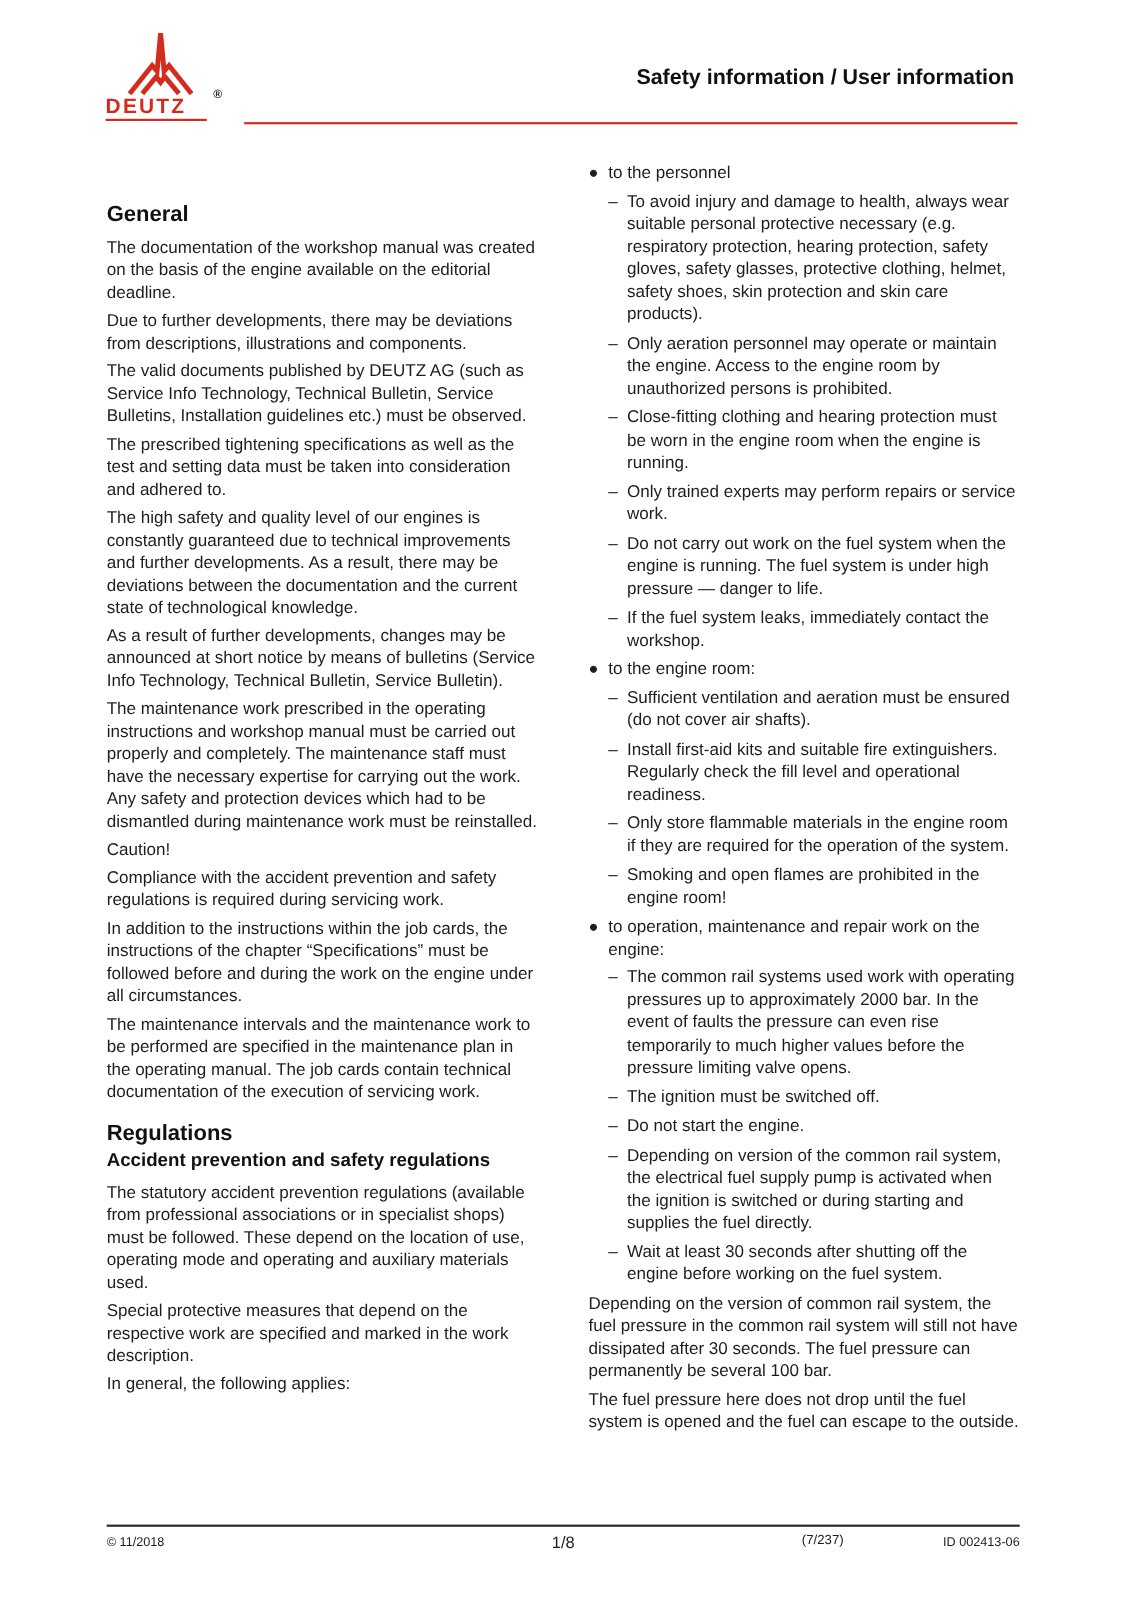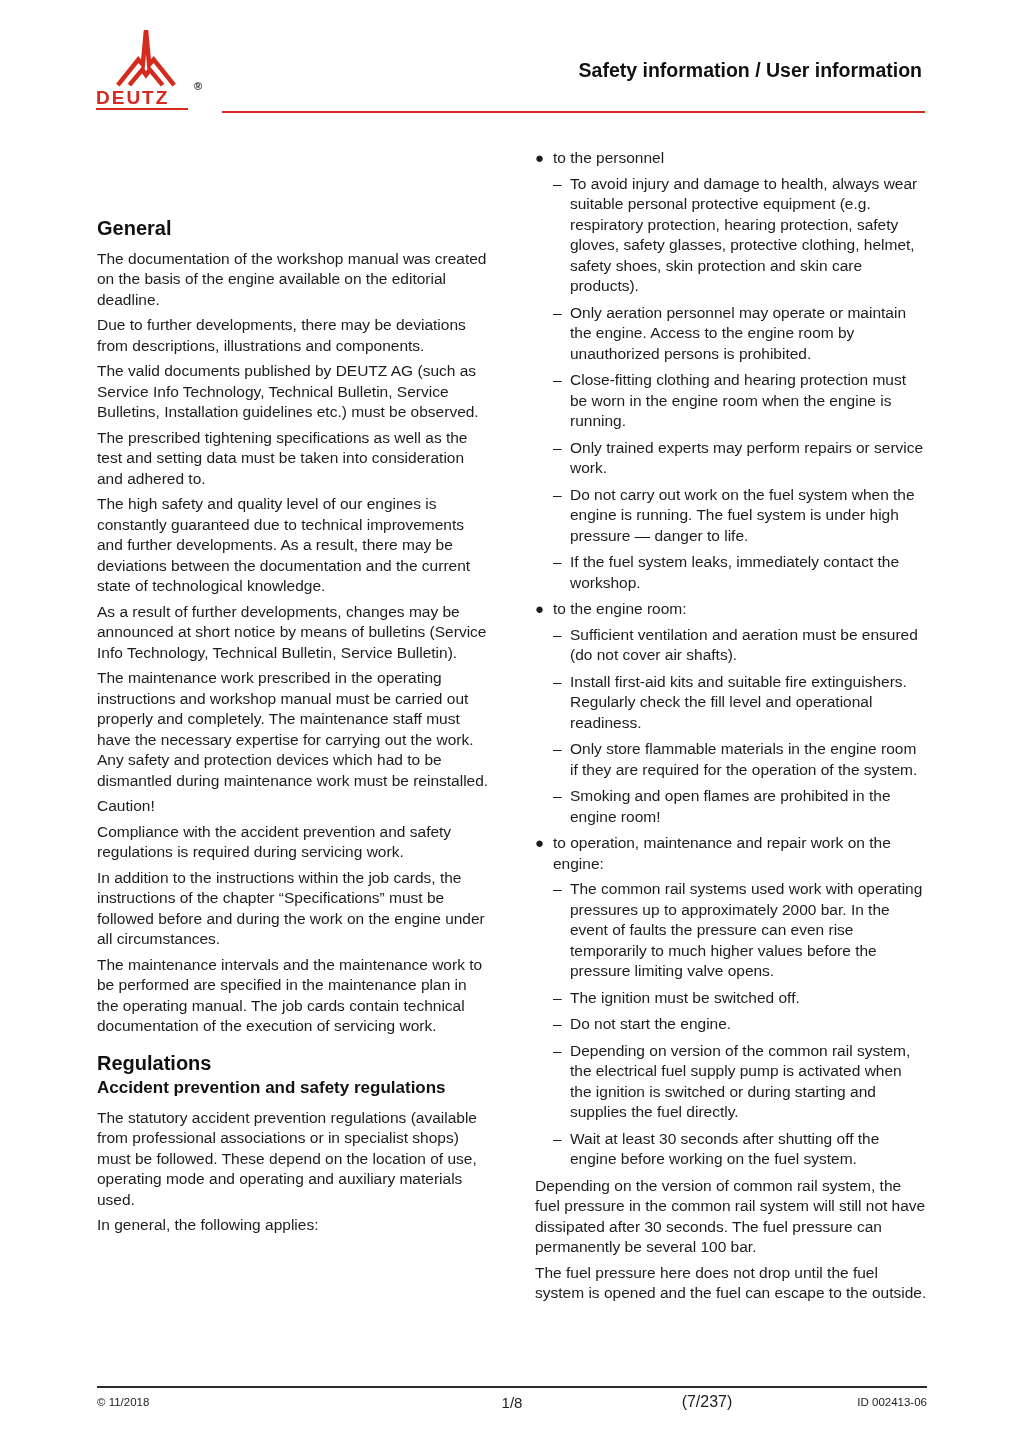--- a/index.html
+++ b/index.html
@@ -54,21 +54,21 @@
   }
   .dash-glyph{line-height:20.5px;}
   .note{margin:0 0 6px 35px;}
   
   .footer-rule{
     position:absolute;left:97px;right:97px;top:1386px;height:2px;
     background:#2b2b2b;
   }
   .footer-copyright{position:absolute;left:97px;top:1396px;font-size:11.5px;}
   .footer-page{position:absolute;left:0;top:1394px;width:1024px;text-align:center;font-size:15px;}
-  .footer-page-alt{position:absolute;left:647px;top:1393px;width:120px;text-align:center;font-size:16px;}
+  .footer-page-alt{position:absolute;left:647px;top:1393px;width:120px;text-align:right;font-size:12px;}
   .footer-docid{position:absolute;right:97px;top:1396px;font-size:11.5px;}
 </style>
 </head>
 <body>
 
 <div class="page">
 
   <div class="logo">
     <svg class="logo-tower" viewBox="0 0 100 96" fill="none" xmlns="http://www.w3.org/2000/svg">
       <path d="M6,92 L38,52 L45,60 L50,6 L55,60 L62,52 L94,92" stroke="#d52b1e" stroke-width="7" stroke-linejoin="miter" fill="none"></path>
@@ -92,33 +92,34 @@
       <p>The high safety and quality level of our engines is constantly guaranteed due to technical improvements and further developments. As a result, there may be deviations between the documentation and the current state of technological knowledge.</p>
       <p>As a result of further developments, changes may be announced at short notice by means of bulletins (Service Info Technology, Technical Bulletin, Service Bulletin).</p>
       <p>The maintenance work prescribed in the operating instructions and workshop manual must be carried out properly and completely. The maintenance staff must have the necessary expertise for carrying out the work. Any safety and protection devices which had to be dismantled during maintenance work must be reinstalled.</p>
       <p>Caution!</p>
       <p>Compliance with the accident prevention and safety regulations is required during servicing work.</p>
       <p>In addition to the instructions within the job cards, the instructions of the chapter “Specifications” must be followed before and during the work on the engine under all circumstances.</p>
       <p>The maintenance intervals and the maintenance work to be performed are specified in the maintenance plan in the operating manual. The job cards contain technical documentation of the execution of servicing work.</p>
       <h2 class="second">Regulations</h2>
       <h3>Accident prevention and safety regulations</h3>
       <p>The statutory accident prevention regulations (available from professional associations or in specialist shops) must be followed. These depend on the location of use, operating mode and operating and auxiliary materials used.</p>
+      <p>Special protective measures that depend on the respective work are specified and marked in the work description.</p>
       <p>In general, the following applies:</p>
     </section>
 
     <section class="col">
 
       <div class="bullet-group">
         <div class="bullet-label">
           <span class="bullet-glyph">●</span>
           <span>to the personnel</span>
         </div>
         <div class="dash-item">
           <span class="dash-glyph">–</span>
-          <span>To avoid injury and damage to health, always wear suitable personal protective equipment (e.g. respiratory protection, hearing protection, safety gloves, safety glasses, protective clothing, helmet, safety shoes, skin protection and skin care products).</span>
+          <span>To avoid injury and damage to health, always wear suitable personal protective necessary (e.g. respiratory protection, hearing protection, safety gloves, safety glasses, protective clothing, helmet, safety shoes, skin protection and skin care products).</span>
         </div>
         <div class="dash-item">
           <span class="dash-glyph">–</span>
           <span>Only aeration personnel may operate or maintain the engine. Access to the engine room by unauthorized persons is prohibited.</span>
         </div>
         <div class="dash-item">
           <span class="dash-glyph">–</span>
           <span>Close-fitting clothing and hearing protection must be worn in the engine room when the engine is running.</span>
         </div>
         <div class="dash-item">

